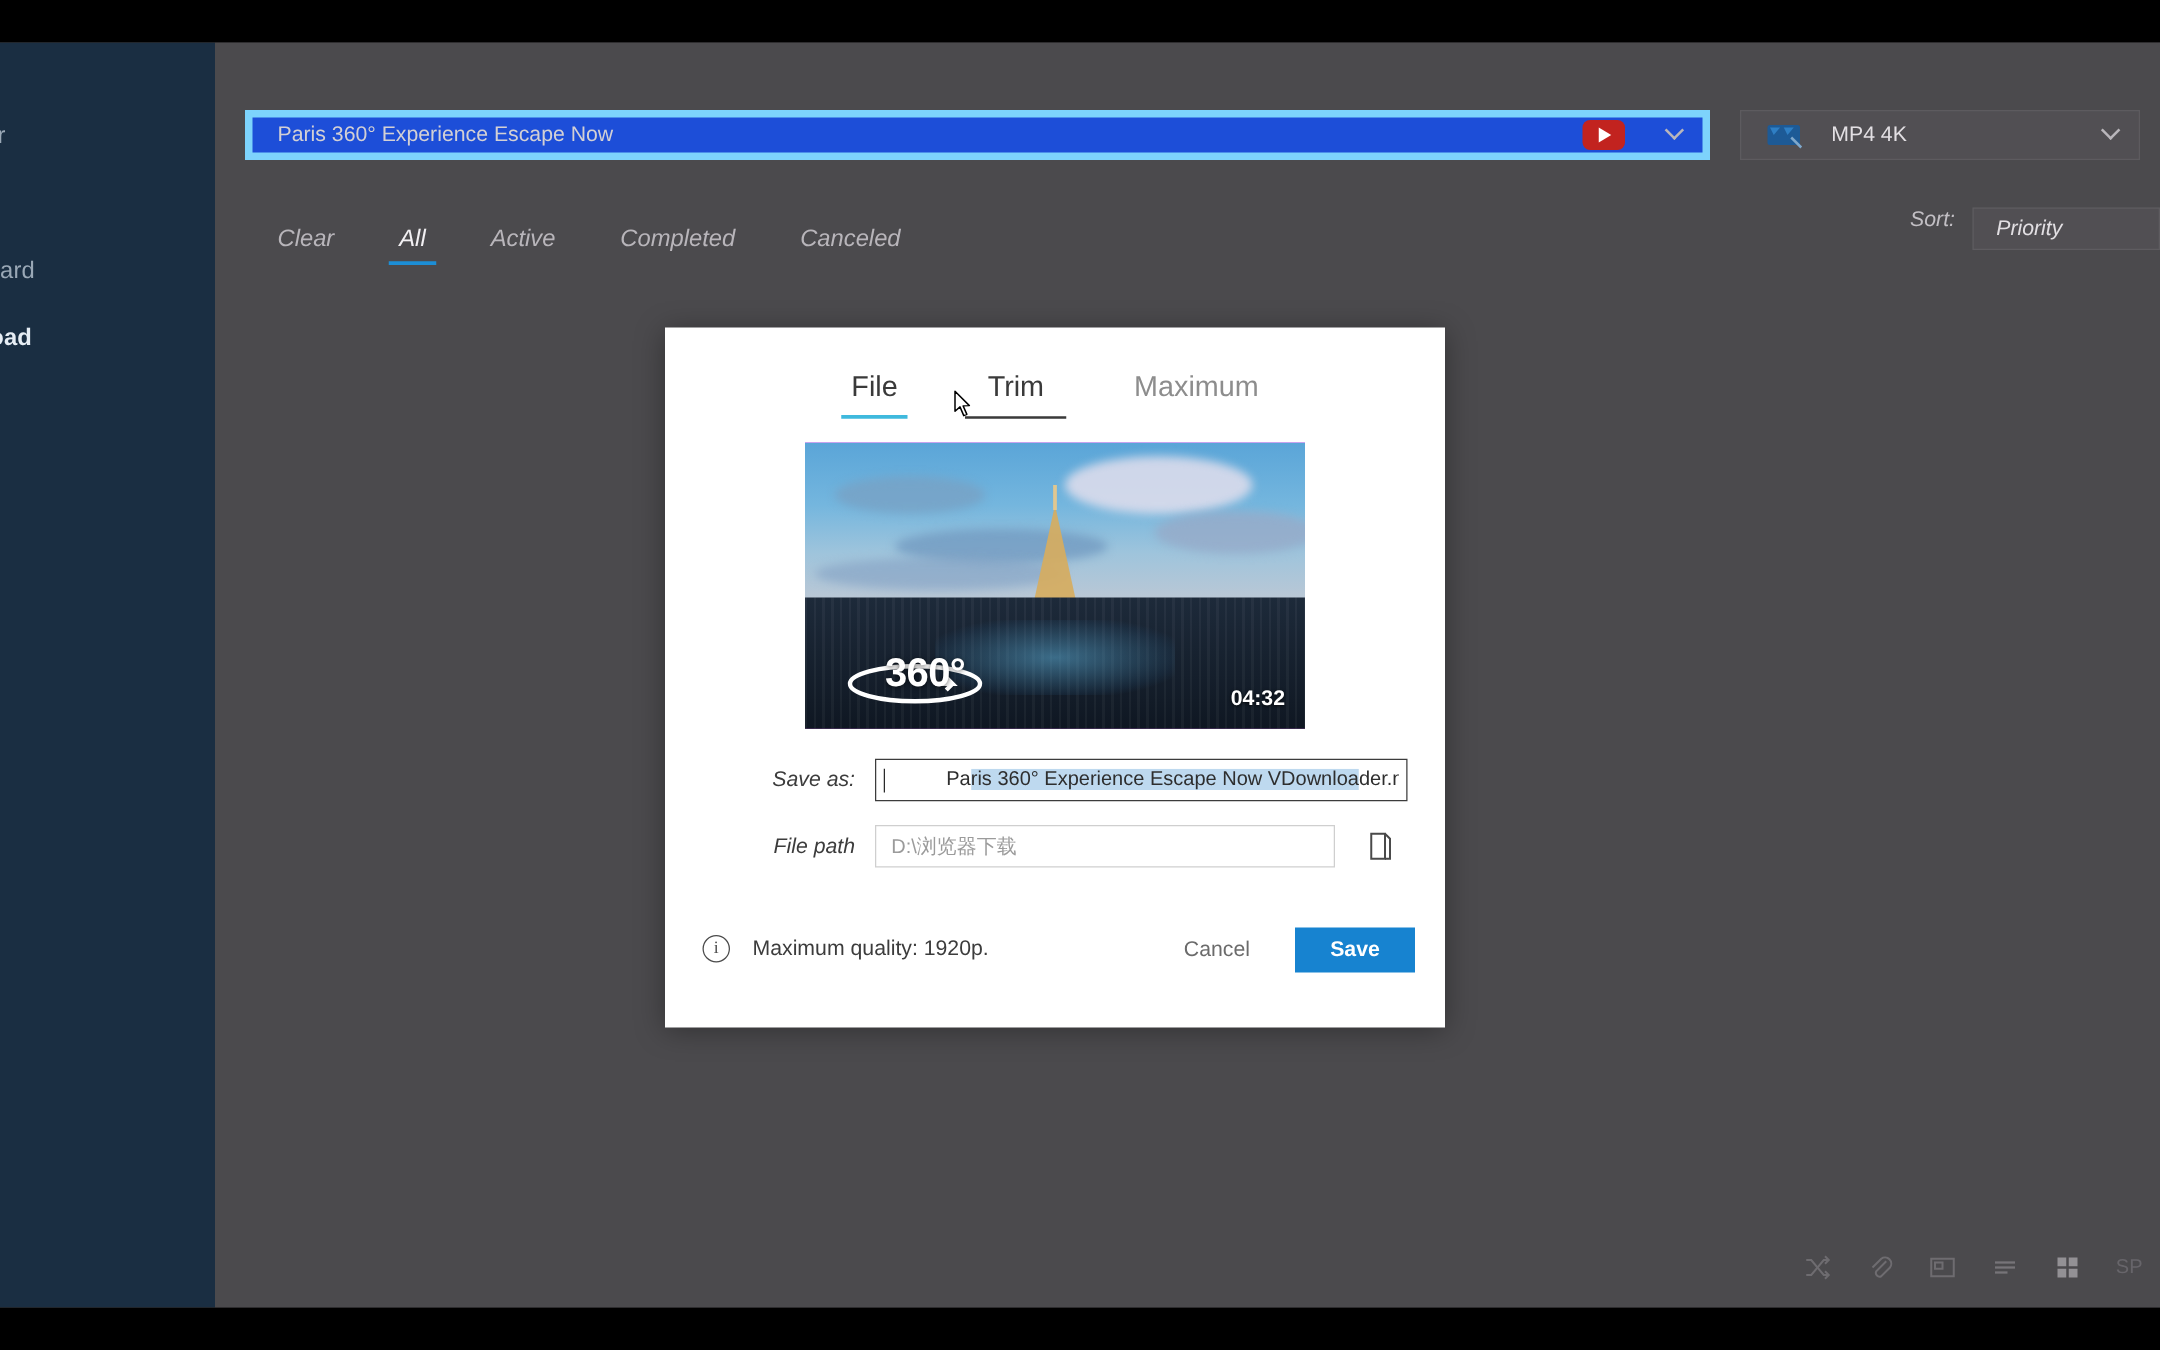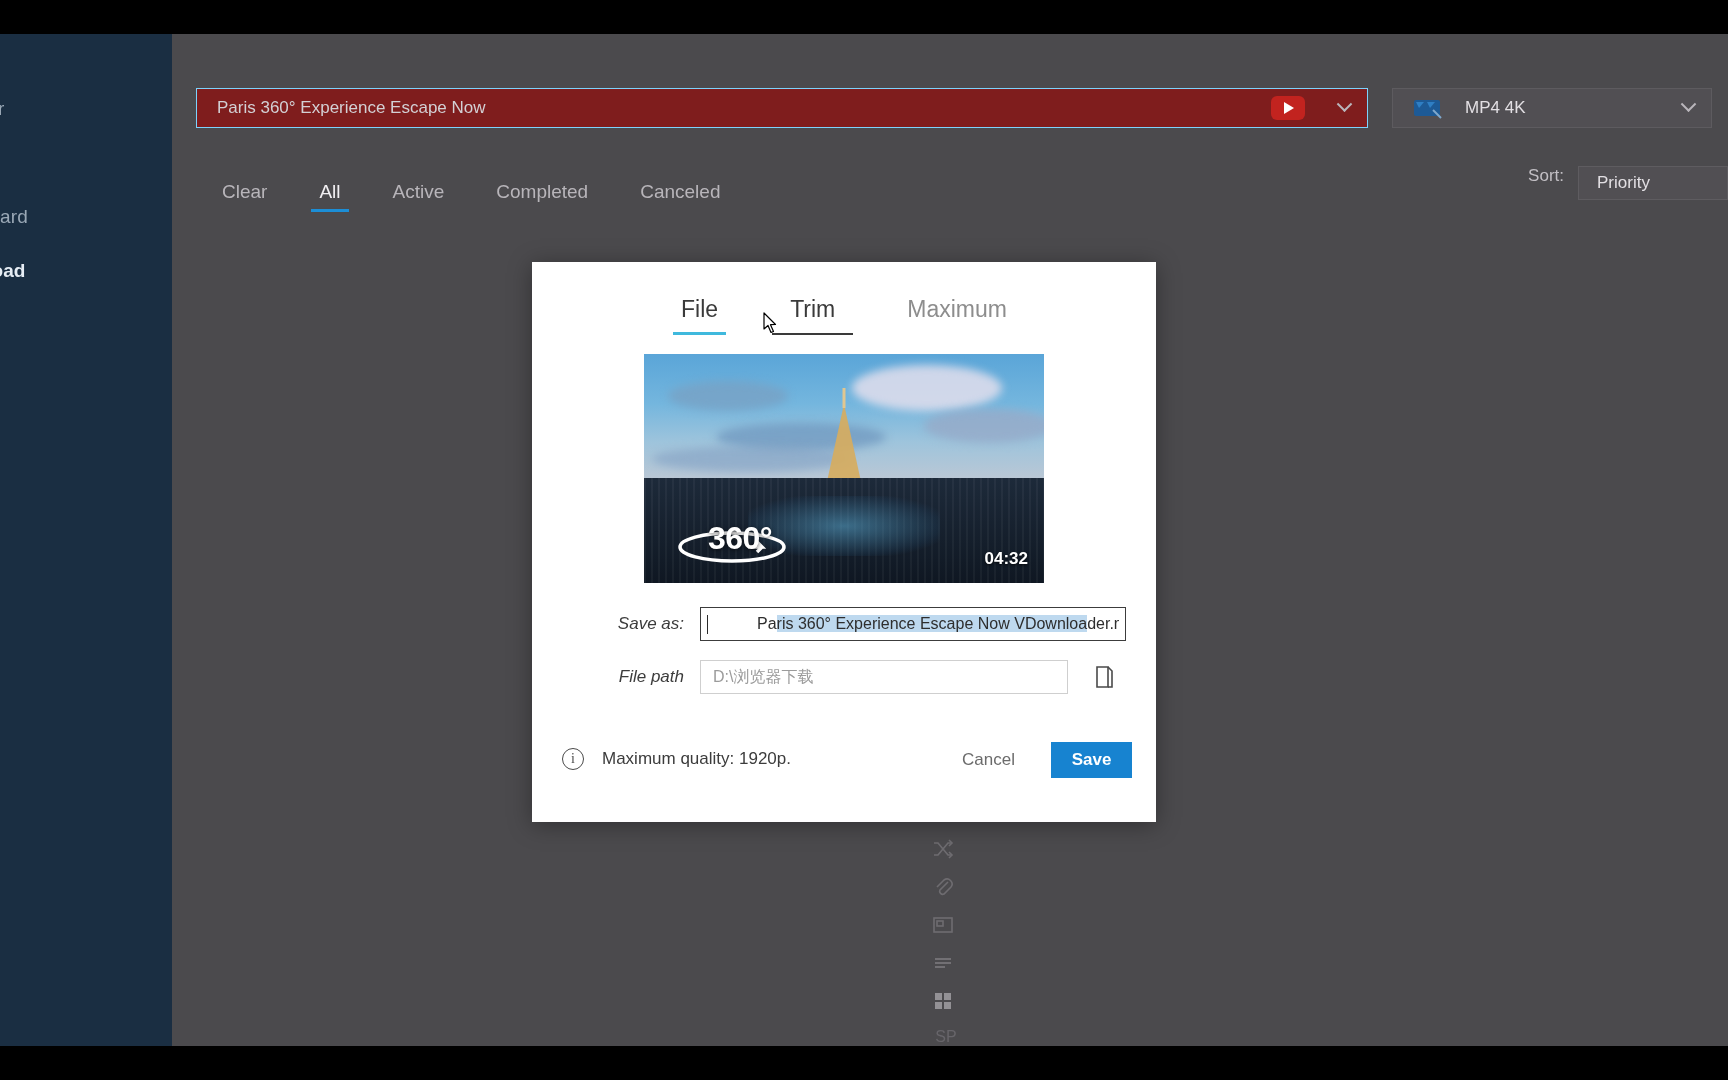--- a/index.html
+++ b/index.html
@@ -60,22 +60,22 @@
   
   .toolbar {
     position: absolute;
     left: 0; top: 54px;
     right: 0; height: 46px;
   }
   .url-box {
     position: absolute;
     left: 24px; top: 0;
     width: 1172px; height: 40px;
-    background: #7f1d1d;
-    border: 1px solid #7dd3fc;
+    background: #1d4ed8;
+    border: 6px solid #7dd3fc;
     display: flex;
     align-items: center;
   }
   .url-text {
     flex: 1;
     padding-left: 20px;
     color: #d3d0d4;
     font-size: 17px;
     white-space: nowrap;
     overflow: hidden;
@@ -127,21 +127,21 @@
   .fmt-label {
     color: #e2dfe3;
     font-size: 17px;
     flex: 1;
   }
 
   
   .tabs-row {
     position: absolute;
     left: 0; top: 132px;
-    right: 0; height: 52px;
+    right: 0; height: 52px; font-style: italic;
   }
   .tabs {
     position: absolute;
     left: 24px; top: 0;
     display: flex;
     align-items: center;
     height: 52px;
   }
   .tab {
     position: relative;
@@ -185,21 +185,20 @@
   
   .statusbar {
     position: absolute;
     left: 0; right: 0; bottom: 0;
     height: 64px;
     display: flex;
     align-items: center;
     justify-content: flex-end;
     gap: 16px;
     padding-right: 14px;
-    flex-direction: column;
   }
   .sb-icon {
     width: 34px; height: 34px;
     display: flex; align-items: center; justify-content: center;
     opacity: .55;
   }
   .sb-text { color: #67656a; font-size: 16px; margin-left: 6px; }
 
   
   .winbtns {
@@ -423,21 +422,21 @@
     align-items: center;
     gap: 28px;
   }
   .cancel-btn {
     font-size: 17px;
     color: #6b6b6b;
     padding: 10px 8px;
     white-space: nowrap;
   }
   .save-btn {
-    width: 81px; height: 36px;
+    width: 96px; height: 36px;
     background: #1783d0;
     color: #fff;
     font-size: 17px;
     font-weight: bold;
     display: flex;
     align-items: center;
     justify-content: center;
   }
 
   

